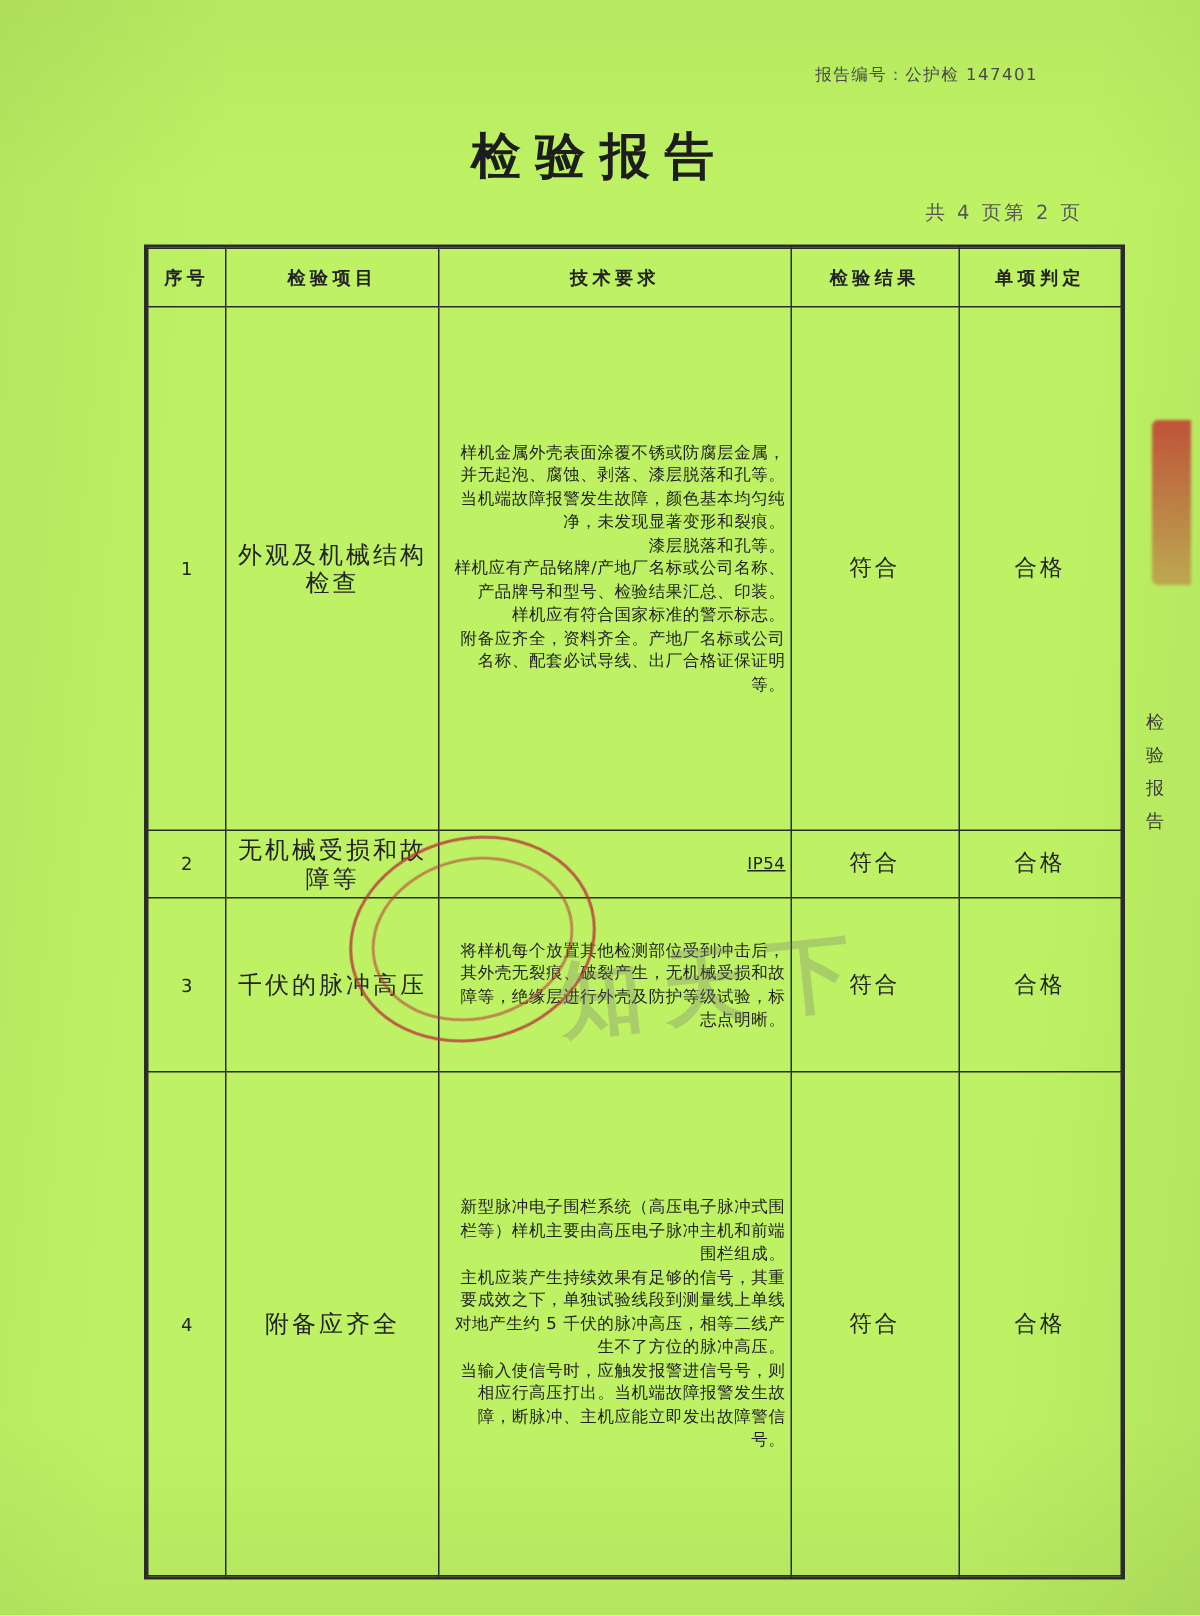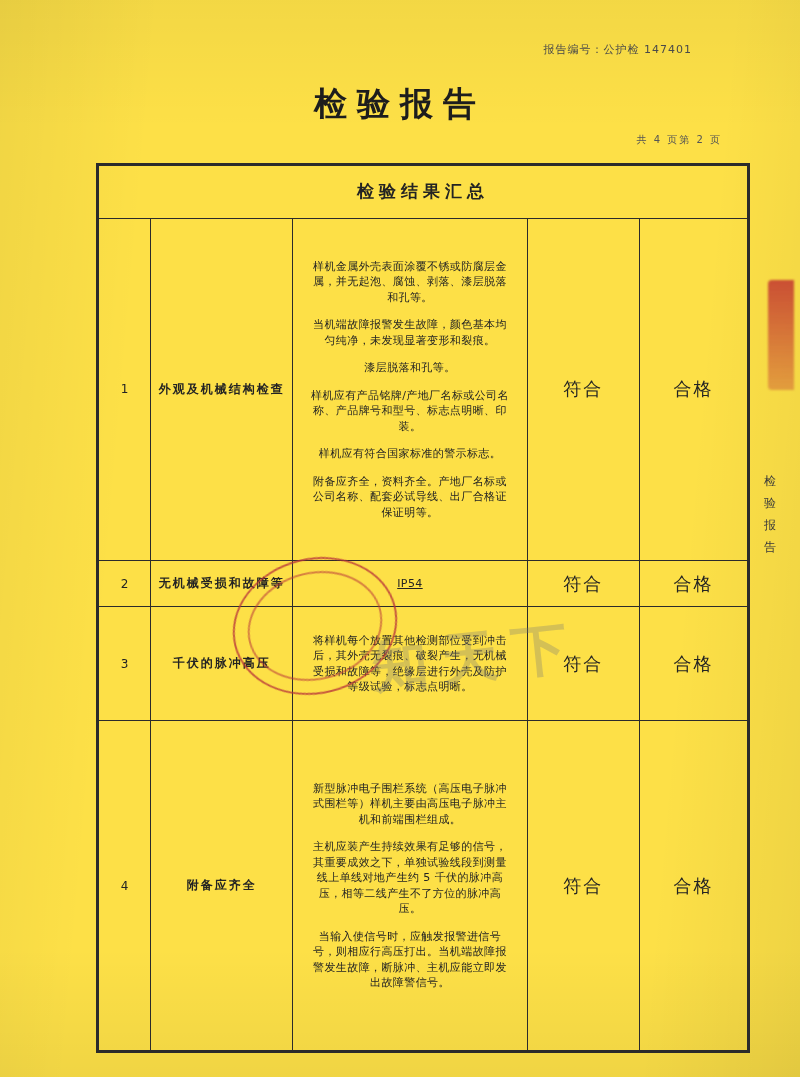--- a/index.html
+++ b/index.html
@@ -8,21 +8,21 @@
     background: #ffffff;
   }
   body {
     font-family: "DejaVu Sans", sans-serif;
   }
   .page {
     position: relative;
     width: 800px;
     height: 1077px;
     margin: 0 auto;
-    background: #fde047;
+    background: #bef264;
     overflow: hidden;
   }
   
   .scan-tone {
     position: absolute;
     left: 0; top: 0; right: 0; bottom: 0;
     background:
       linear-gradient(95deg, rgba(0,0,0,0.05) 0%, rgba(0,0,0,0.00) 18%, rgba(0,0,0,0.00) 82%, rgba(0,0,0,0.06) 100%),
       linear-gradient(180deg, rgba(0,0,0,0.04) 0%, rgba(0,0,0,0.00) 12%, rgba(0,0,0,0.00) 88%, rgba(0,0,0,0.05) 100%);
     pointer-events: none;
@@ -47,21 +47,21 @@
     font-weight: bold;
     font-size: 33px;
     letter-spacing: 10px;
     color: #1d1d1d;
     filter: blur(0.3px);
   }
   .page-count {
     position: absolute;
     top: 133px;
     right: 78px;
-    font-size: 10px;
+    font-size: 13px;
     color: #555;
     letter-spacing: 2px;
     filter: blur(0.5px);
   }
   .table-wrap {
     position: absolute;
     left: 96px;
     top: 163px;
     width: 654px;
     height: 890px;
@@ -96,35 +96,35 @@
     letter-spacing: 3px;
   }
   .c-no { width: 52px; }
   .c-item { width: 142px; }
   .c-req { width: 234px; }
   .c-res { width: 112px; }
   .c-judge { width: 108px; }
 
   .cell-no { font-size: 12px; }
   .cell-item {
-    font-size: 12px;
-    font-weight: bold;
+    font-size: 16px;
+    font-weight: normal;
     letter-spacing: 2px;
     line-height: 19px;
   }
   .cell-req {
     font-size: 11px;
     line-height: 15.5px;
     text-align: left;
     padding: 5px 6px;
     letter-spacing: 0.4px;
   }
-  .cell-req p { margin: 12px; }
+  .cell-req p { margin: 0; text-align: right; }
   .cell-res, .cell-judge {
-    font-size: 18px;
+    font-size: 15px;
     letter-spacing: 2px;
   }
 
   
   .ink-circle {
     position: absolute;
     left: 232px;
     top: 558px;
     width: 162px;
     height: 132px;
@@ -197,32 +197,36 @@
   <div class="table-wrap">
     <table class="report">
       <colgroup>
         <col class="c-no">
           <col class="c-item">
           <col class="c-req">
           <col class="c-res">
           <col class="c-judge">
       </colgroup>
       <tbody>
-        <tr class="banner">
-          <td colspan="5">检验结果汇总</td>
+        <tr class="head">
+          <td>序号</td>
+          <td>检验项目</td>
+          <td>技术要求</td>
+          <td>检验结果</td>
+          <td>单项判定</td>
         </tr>
 
         <tr style="height:330px;">
           <td class="cell-no">1</td>
           <td class="cell-item">外观及机械结构检查</td>
           <td class="cell-req">
             <p>样机金属外壳表面涂覆不锈或防腐层金属，并无起泡、腐蚀、剥落、漆层脱落和孔等。</p>
             <p>当机端故障报警发生故障，颜色基本均匀纯净，未发现显著变形和裂痕。</p>
             <p>漆层脱落和孔等。</p>
-            <p>样机应有产品铭牌/产地厂名标或公司名称、产品牌号和型号、标志点明晰、印装。</p>
+            <p>样机应有产品铭牌/产地厂名标或公司名称、产品牌号和型号、检验结果汇总、印装。</p>
             <p>样机应有符合国家标准的警示标志。</p>
             <p>附备应齐全，资料齐全。产地厂名标或公司名称、配套必试导线、出厂合格证保证明等。</p>
           </td>
           <td class="cell-res">符合</td>
           <td class="cell-judge">合格</td>
         </tr>
 
         <tr style="height:42px;">
           <td class="cell-no">2</td>
           <td class="cell-item">无机械受损和故障等</td>

